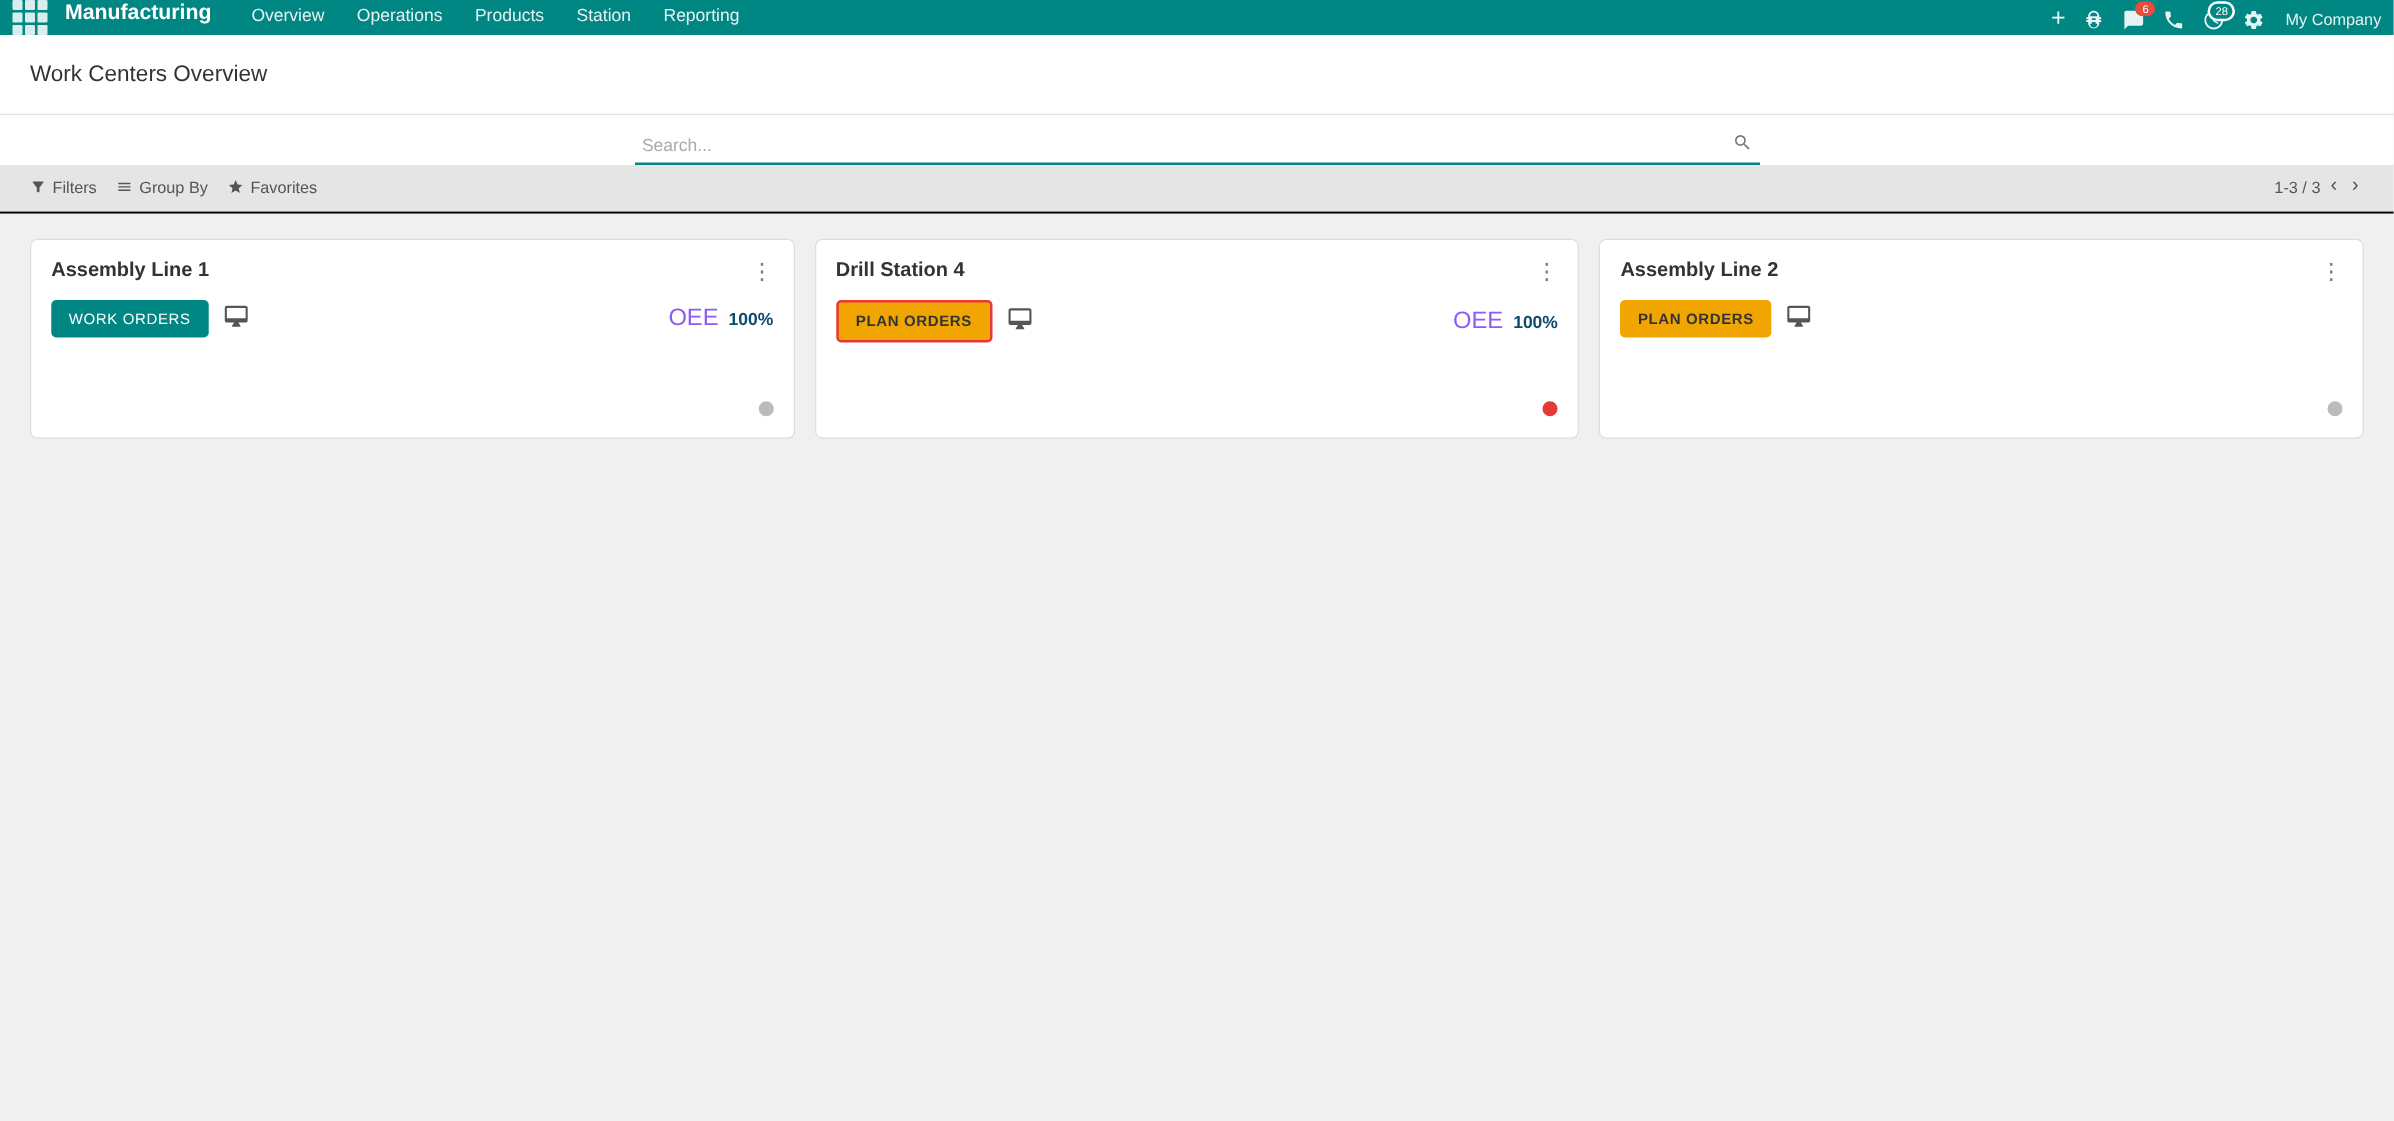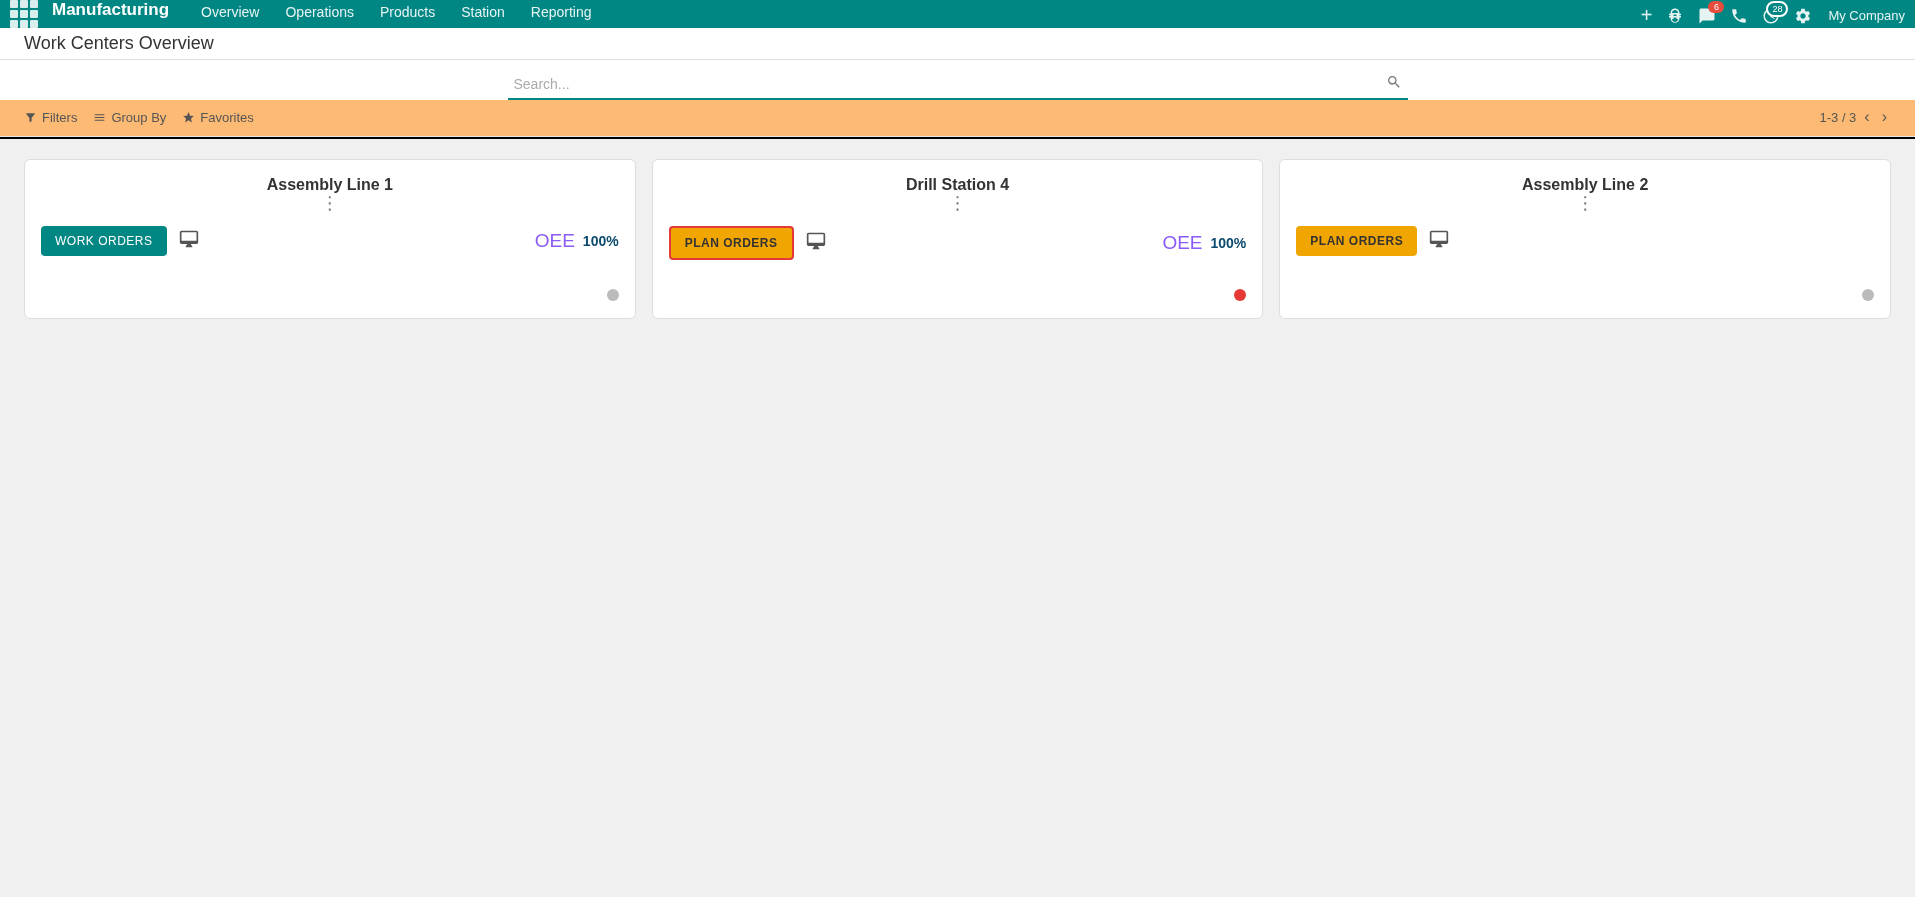--- a/index.html
+++ b/index.html
@@ -106,21 +106,21 @@
       white-space: nowrap;
     }
 
     
     .subheader {
       background: #fff;
       border-bottom: 1px solid #e0e0e0;
       display: flex;
       align-items: center;
       padding: 0 24px;
-      height: 32px;
+      height: 64px;
     }
     .page-title {
       font-size: 18px;
       font-weight: 500;
       color: #333;
     }
     .search-input {
       border: none;
       outline: none;
       flex: 1;
@@ -129,21 +129,21 @@
       background: transparent;
     }
     .search-icon-btn {
       color: #666;
       cursor: pointer;
       font-size: 16px;
     }
 
     
     .filter-row {
-      background: #fdba74;
+      background: #e5e5e5;
       display: flex;
       align-items: center;
       justify-content: space-between;
       padding: 6px 24px 8px;
       border-bottom: 1px solid #e8e8e8;
     }
     .filter-btns {
       display: flex;
       align-items: center;
       gap: 16px;
@@ -189,21 +189,20 @@
       border: 1px solid #ddd;
       padding: 16px;
       position: relative;
       min-height: 160px;
     }
     .card-header {
       display: flex;
       align-items: center;
       justify-content: space-between;
       margin-bottom: 14px;
-      flex-direction: column;
     }
     .card-title {
       font-size: 16px;
       font-weight: 600;
       color: #333;
     }
     .card-menu-btn {
       color: #777;
       cursor: pointer;
       font-size: 18px;

